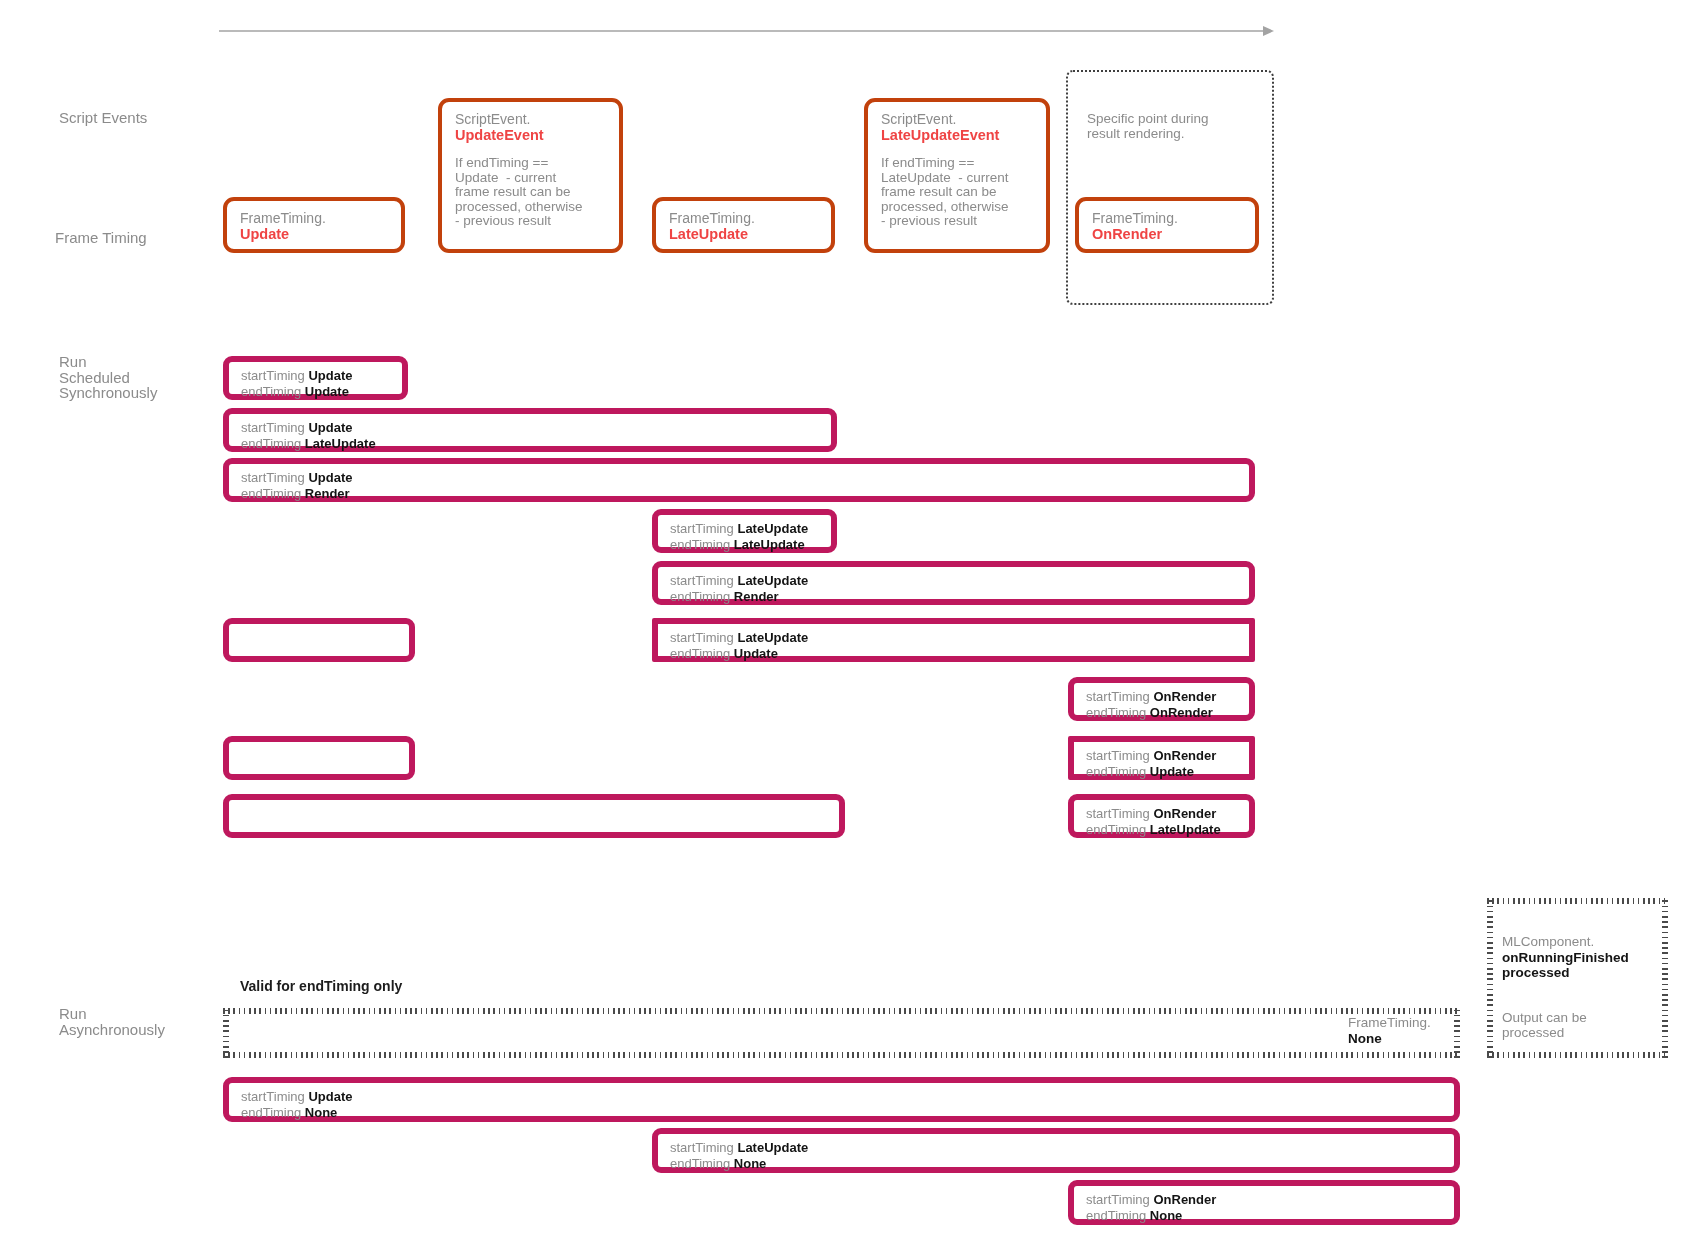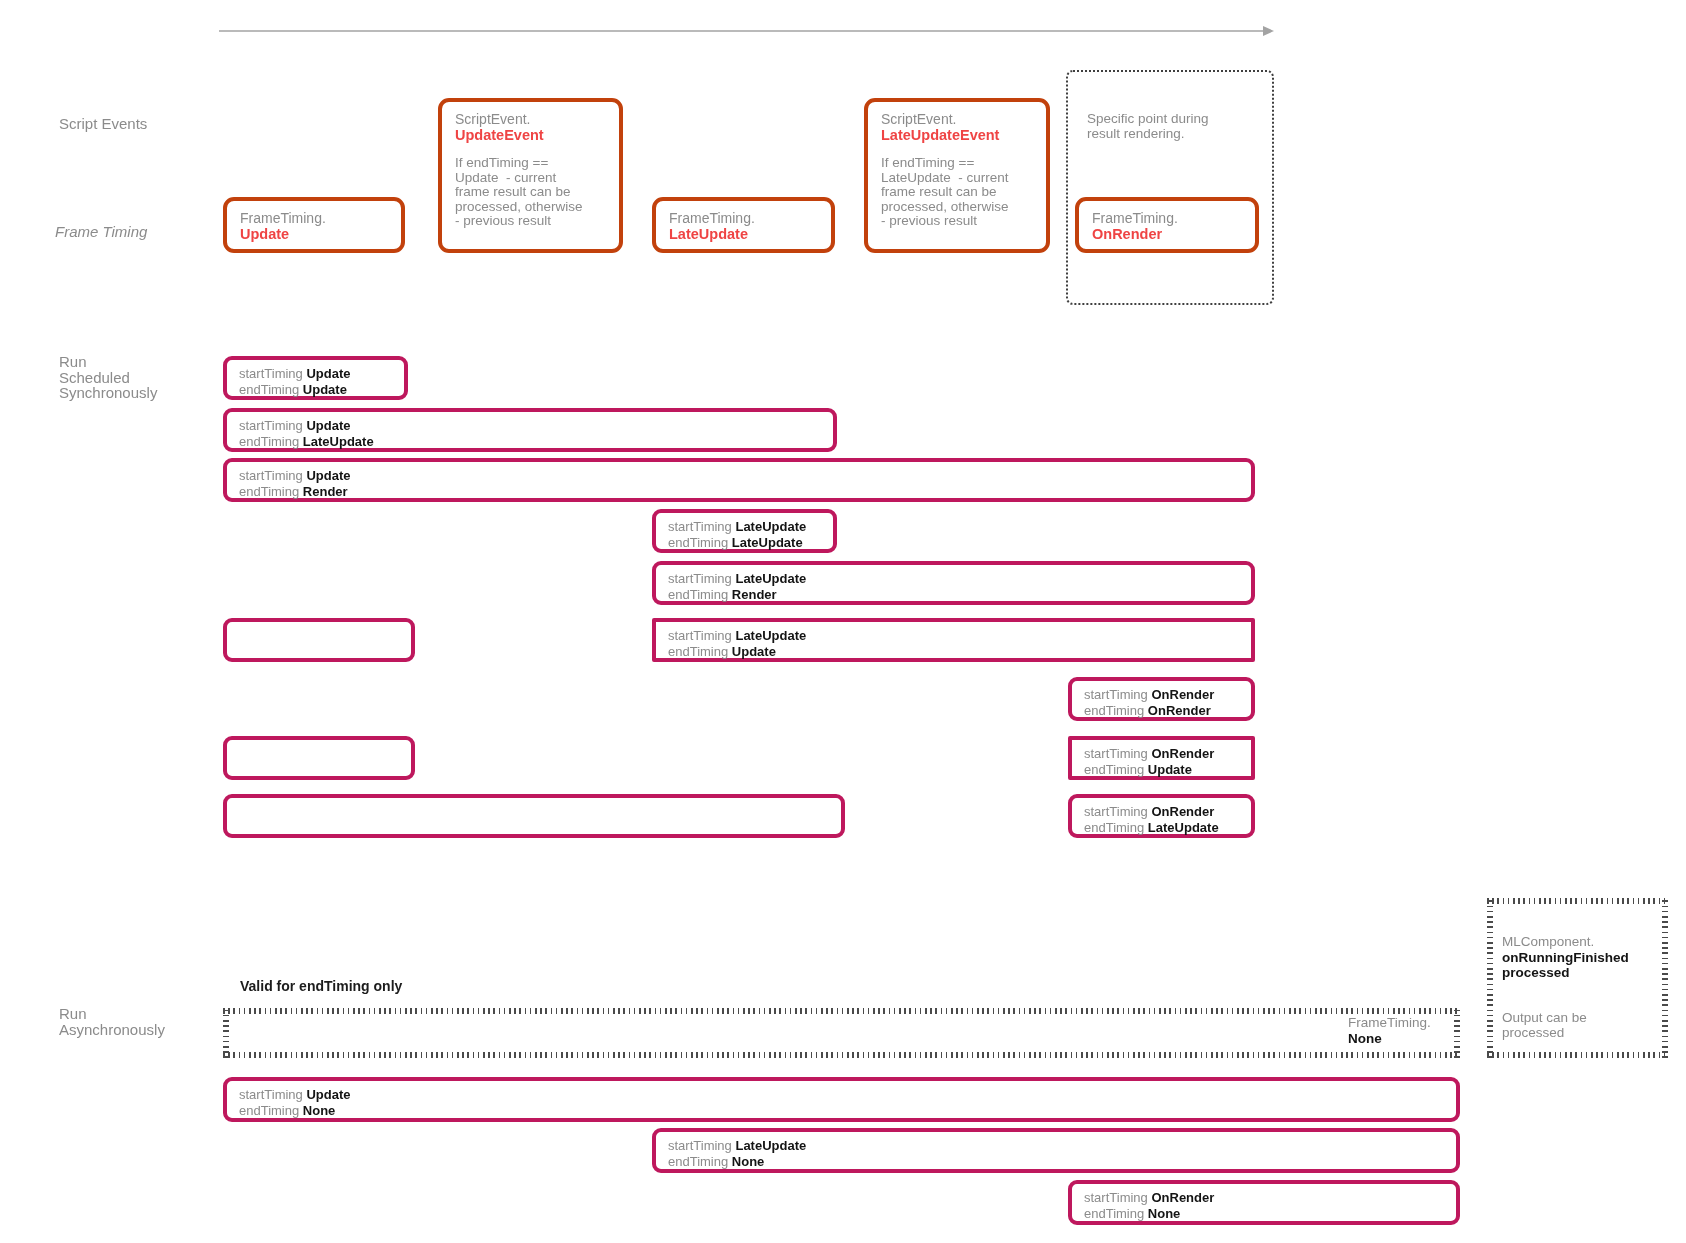--- a/index.html
+++ b/index.html
@@ -7,21 +7,21 @@
   .canvas{position:relative;width:1686px;height:1243px;background:#fff;overflow:hidden;}
   .abs{position:absolute;}
   .lbl{position:absolute;color:#8b8b8b;font-size:15px;line-height:15.5px;white-space:pre-line;}
   
   .thickbox{position:absolute;box-sizing:border-box;border:4px solid #c2410c;border-radius:11px;background:#fff;padding:10px 8px 10px 13px;}
   .bx-pre{color:#8b8b8b;font-size:14px;line-height:15px;}
   .bx-name{color:#ef4444;font-weight:700;font-size:14.5px;line-height:16px;white-space:pre-line;}
   .desc{color:#8b8b8b;font-size:13.5px;line-height:14.6px;white-space:pre-wrap;}
   .thickbox .desc{margin-top:13px;}
   
-  .sbox{position:absolute;box-sizing:border-box;border:4px solid #be185d;border-radius:9px;background:#fff;padding:6px 0 0 12px;}
+  .sbox{position:absolute;box-sizing:border-box;border:6px solid #be185d;border-radius:9px;background:#fff;padding:6px 0 0 12px;}
   .sbox.square{border-radius:2px;}
   .tline{font-size:13px;line-height:15.5px;white-space:nowrap;}
   .g{color:#8b8b8b;}
   b{color:#141414;font-weight:700;}
   
   .dotted{position:absolute;box-sizing:border-box;border:2px dotted #3f3f3f;border-radius:7px;background:#fff;}
   
   .tickbox{position:absolute;box-sizing:border-box;background-color:#fff;
     background-image:
       repeating-linear-gradient(90deg,#4a4a4a 0 1.6px,transparent 1.6px 5.2px),
@@ -38,22 +38,22 @@
 </head>
 <body>
 
 <div class="canvas">
 
   <svg class="abs" style="left:219px;top:23px;" width="1058" height="16">
     <line x1="0" y1="8" x2="1046" y2="8" stroke="#a3a3a3" stroke-width="1.6"></line>
     <polygon points="1044,3 1055,8 1044,13" fill="#a3a3a3"></polygon>
   </svg>
 
-  <div class="lbl" style="left:59px;top:116px;">Script Events</div>
-  <div class="lbl" style="left:55px;top:224px;font-style:italic;">Frame Timing</div>
+  <div class="lbl" style="left:59px;top:110px;">Script Events</div>
+  <div class="lbl" style="left:55px;top:230px;">Frame Timing</div>
   <div class="lbl" style="left:59px;top:354px;">Run
 Scheduled
 Synchronously</div>
   <div class="lbl" style="left:59px;top:1006px;">Run
 Asynchronously</div>
 
   <div class="thickbox" style="left:223px;top:197px;width:182px;height:56px;">
     <div class="bx-pre">FrameTiming.</div>
     <div class="bx-name">Update</div>
   </div>

